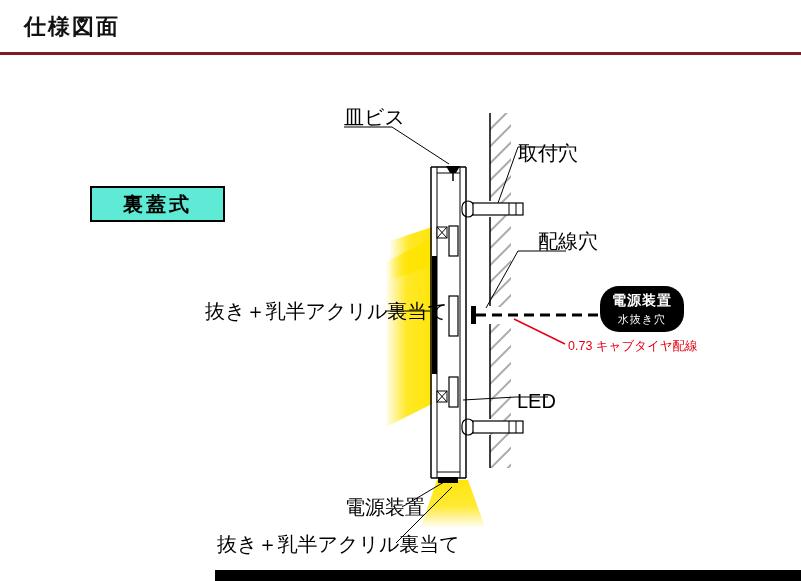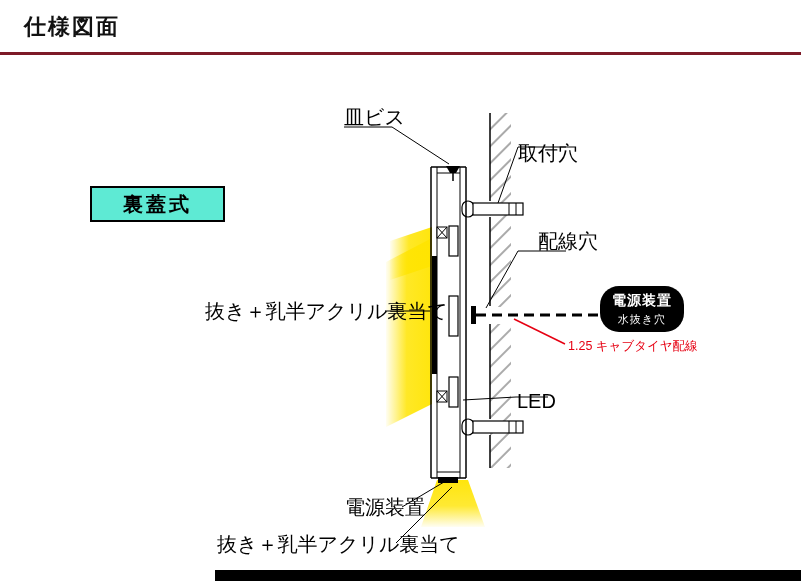--- a/index.html
+++ b/index.html
@@ -198,20 +198,20 @@
   <line x1="514" y1="319" x2="565" y2="344" stroke="var(--red-label, #e60012)" stroke-width="1.5"></line>
 </svg>
 
 <div class="lbl" style="left:344px; top:108px">皿ビス</div>
 <div class="lbl" style="left:518px; top:144px">取付穴</div>
 <div class="lbl" style="left:538px; top:232px">配線穴</div>
 <div class="lbl" style="left:517px; top:392px">LED</div>
 <div class="lbl" style="left:205px; top:302px">抜き＋乳半アクリル裏当て</div>
 <div class="lbl" style="left:345px; top:498px">電源装置</div>
 <div class="lbl" style="left:217px; top:535px">抜き＋乳半アクリル裏当て</div>
-<div class="lbl-red" style="left:568px; top:339px">1.25 キャブタイヤ配線</div>
+<div class="lbl-red" style="left:568px; top:339px">0.73 キャブタイヤ配線</div>
 
 <div class="power-box">
   <div class="power-name">電源装置</div>
   <div class="power-sub">水抜き穴</div>
 </div>
 
 <div class="footer-bar"></div>
 
 </body></html>

